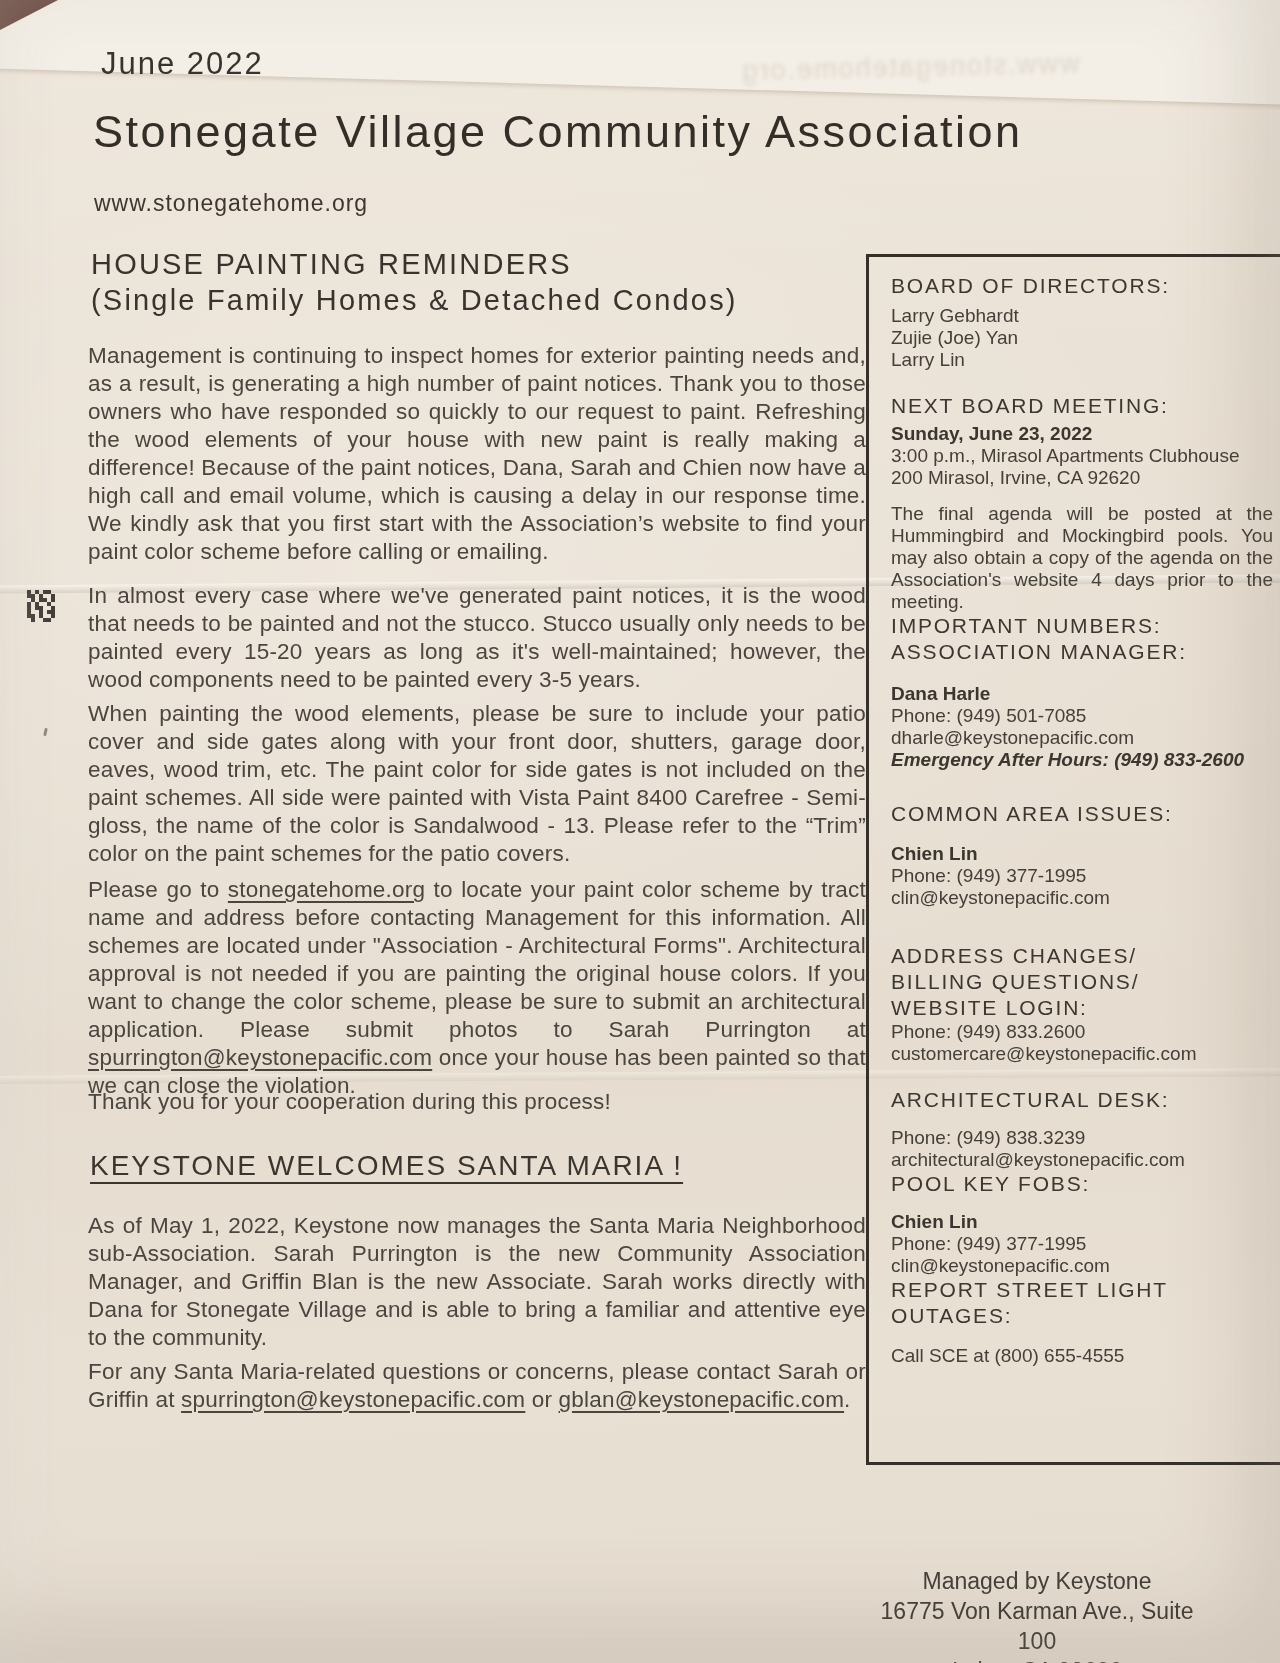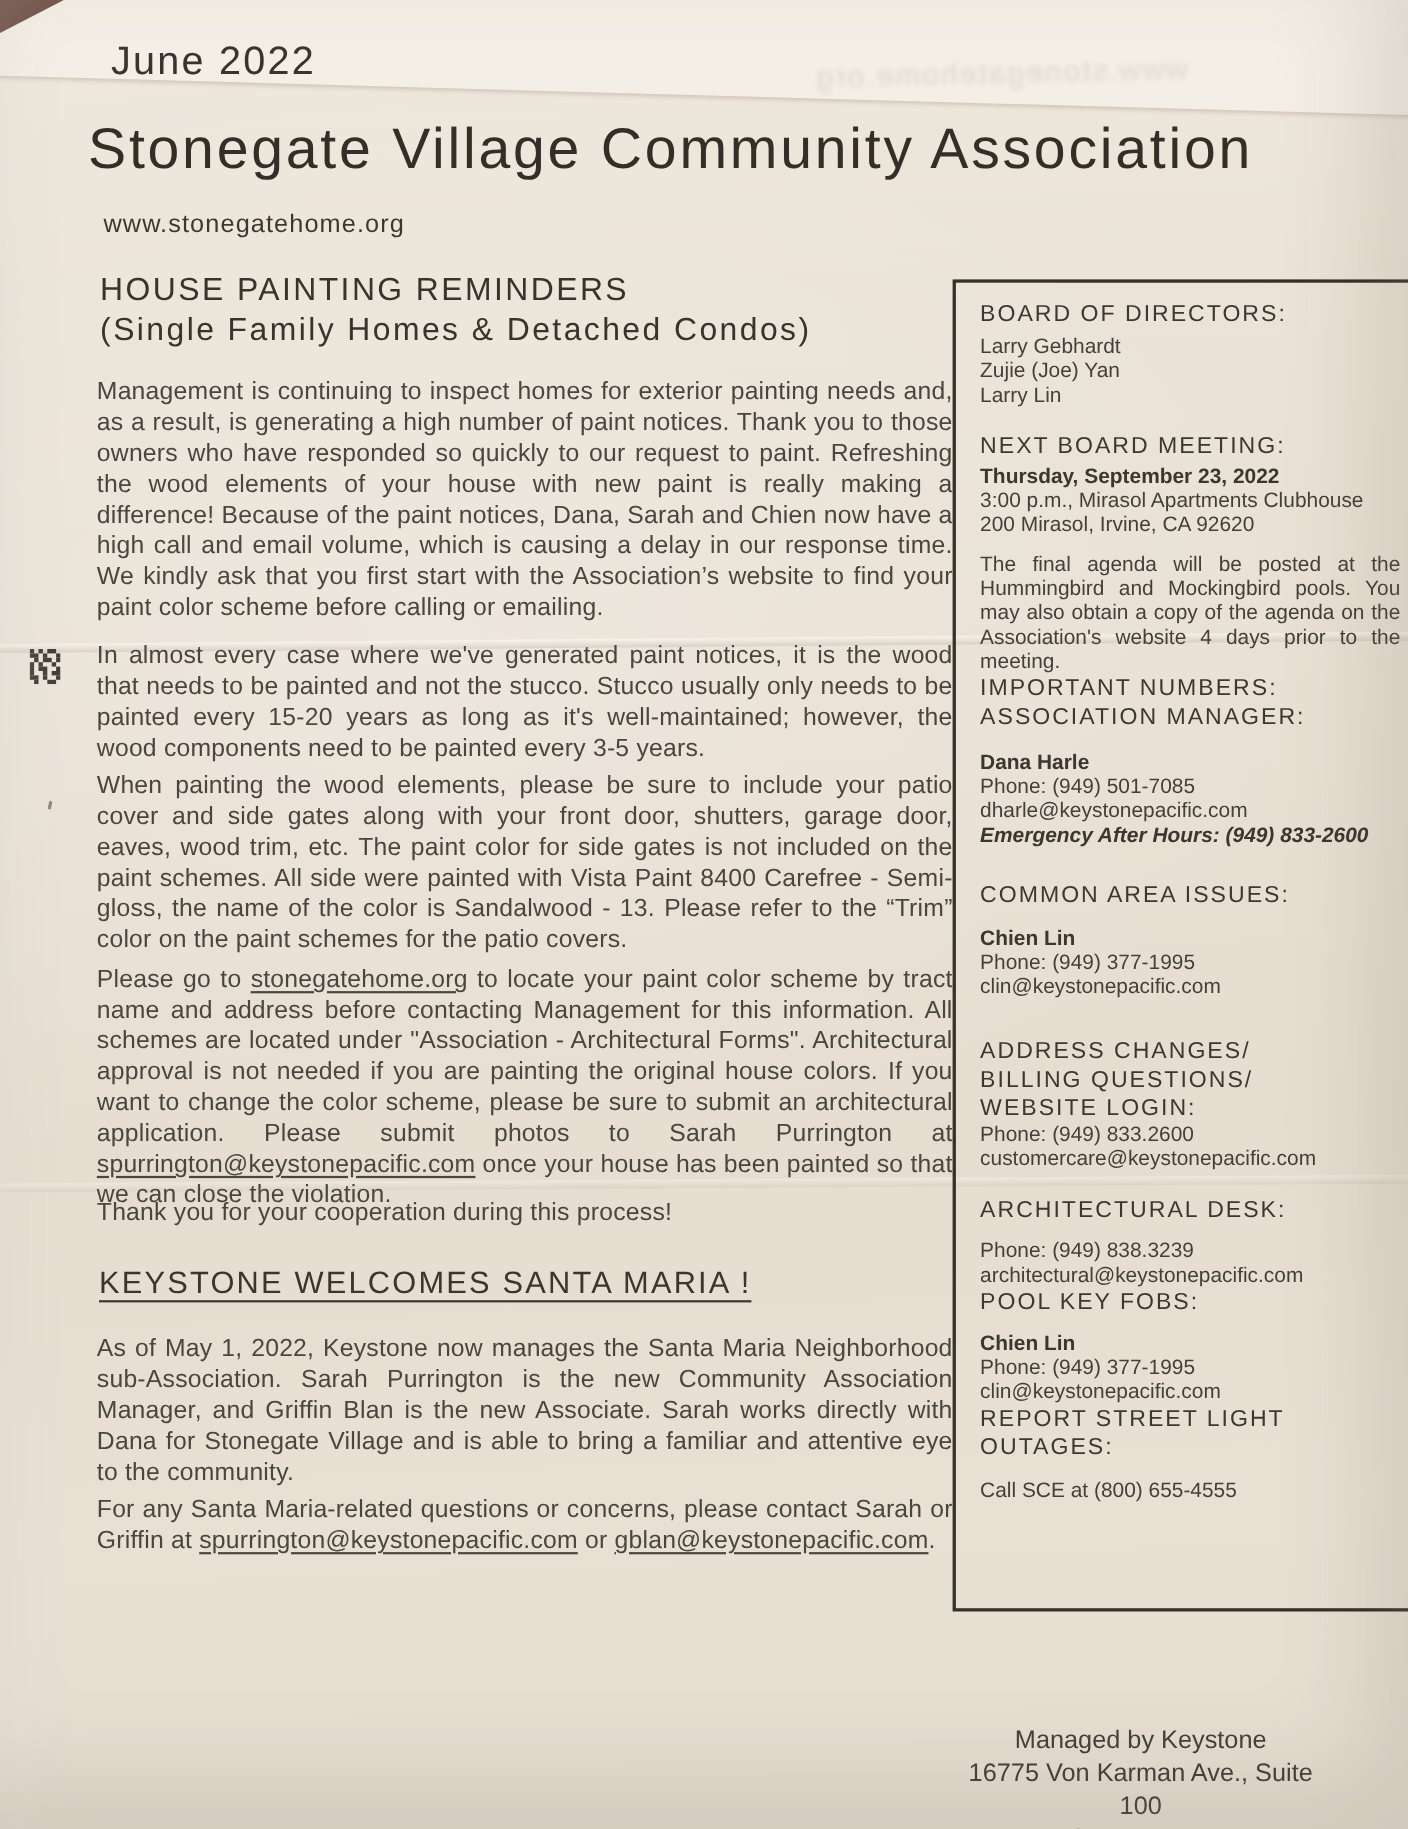--- a/index.html
+++ b/index.html
@@ -33,26 +33,26 @@
   }
   .crease.c1{ top:580px; transform:rotate(-0.5deg); }
   .crease.c2{ top:1072px; transform:rotate(-0.35deg); opacity:.55; }
   .bleed-text{
     position:absolute; top:52px; left:610px; width:600px;
     font-size:27px; letter-spacing:2px; color:#7d6a54; opacity:0.18;
     transform:scaleX(-1) rotate(1.3deg); filter:blur(2.2px); text-align:center;
     white-space:nowrap;
   }
   .date{
-    position:absolute; left:101px; top:34px;
-    font-size:36px; letter-spacing:2px; color:#38332d;
+    position:absolute; left:101px; top:46px;
+    font-size:31px; letter-spacing:2px; color:#38332d;
   }
   .title{
-    position:absolute; left:80px; top:106px; width:1100px;
-    font-size:52px; letter-spacing:2.5px; color:#332e28; white-space:nowrap;
+    position:absolute; left:93px; top:106px; width:1100px;
+    font-size:45px; letter-spacing:2.5px; color:#332e28; white-space:nowrap;
   }
   .website{
     position:absolute; left:94px; top:190px;
     font-size:23px; letter-spacing:1px; color:#3c3731;
   }
   .section-heading{
     position:absolute; left:91px; top:246px;
     font-size:29px; line-height:36px; letter-spacing:2.2px; color:#38332d;
   }
   .col{ position:absolute; left:88px; width:778px; }
@@ -161,21 +161,21 @@
 
     <div class="sb-heading">BOARD OF DIRECTORS:</div>
     <div class="sb-text mt6">
       <div>Larry Gebhardt</div>
       <div>Zujie (Joe) Yan</div>
       <div>Larry Lin</div>
     </div>
 
     <div class="sb-heading mt22">NEXT BOARD MEETING:</div>
     <div class="sb-text mt4">
-      <div class="sb-bold">Thursday, September 23, 2022</div>
+      <div class="sb-bold">Sunday, June 23, 2022</div>
       <div class="nowrap">3:00 p.m., Mirasol Apartments Clubhouse</div>
       <div>200 Mirasol, Irvine, CA 92620</div>
     </div>
     <div class="sb-text sb-italic mt14">The final agenda will be posted at the Hummingbird and Mockingbird pools. You may also obtain a copy of the agenda on the Association's website 4 days prior to the meeting.</div>
 
     <div class="sb-heading mt26">
       <div>IMPORTANT NUMBERS:</div>
       <div>ASSOCIATION MANAGER:</div>
     </div>
     <div class="sb-text mt18">

